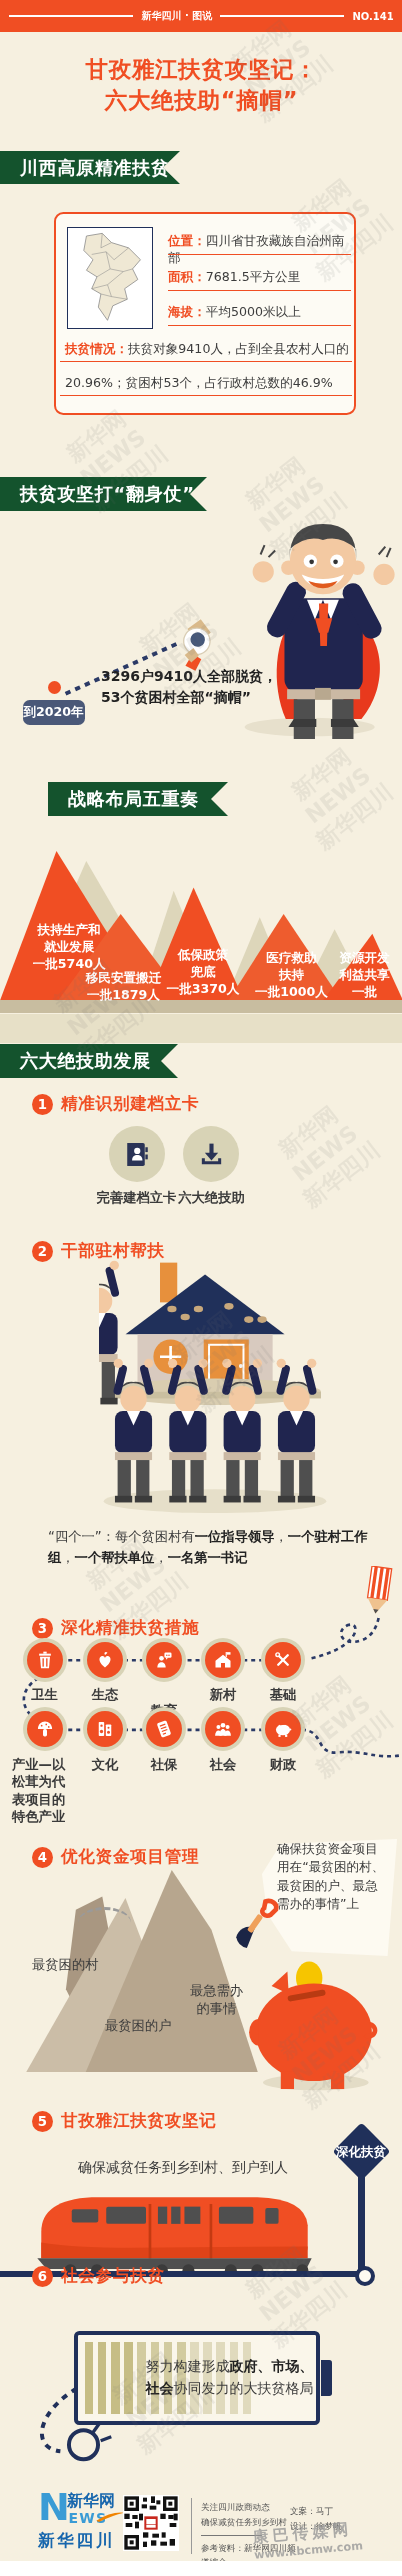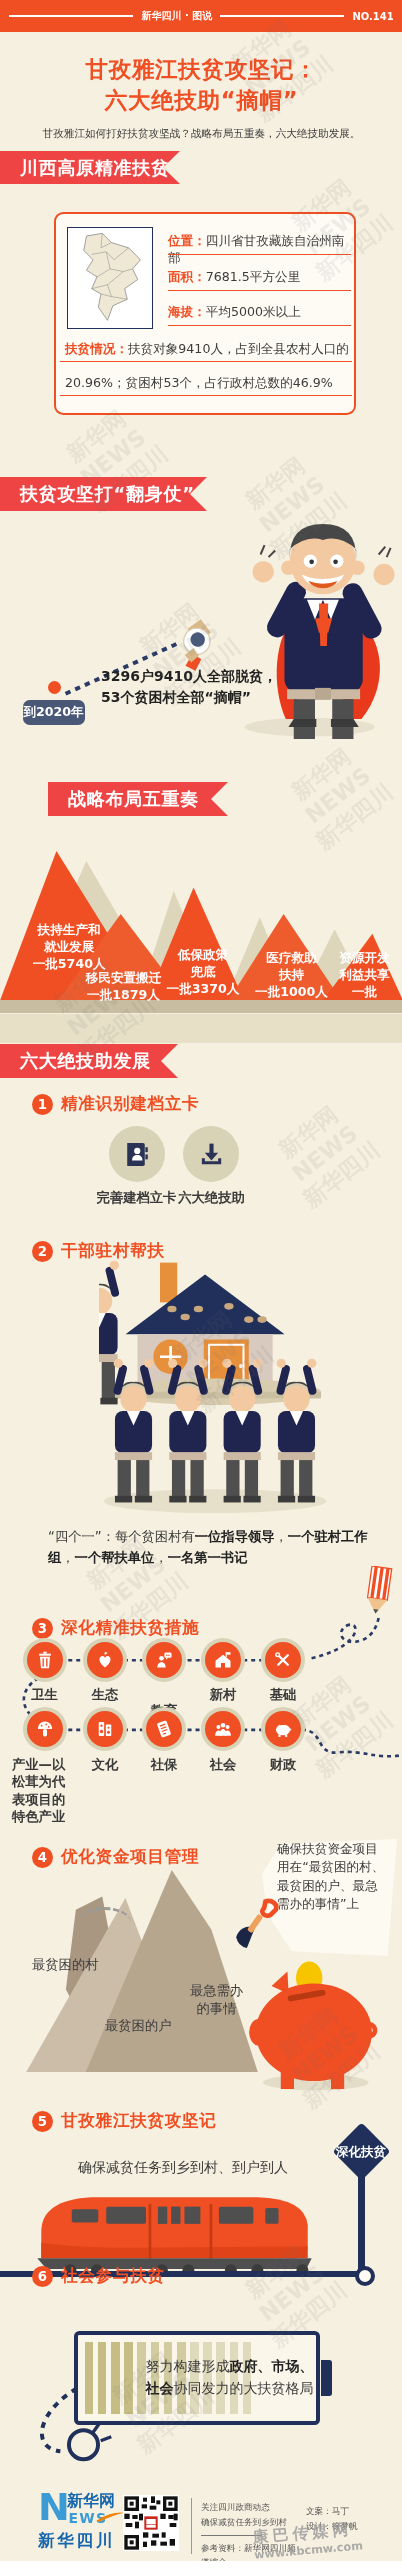--- a/index.html
+++ b/index.html
@@ -1,18 +1,18 @@
 <!DOCTYPE html>
 <html style="font-size:10.6px"><head>
 <meta charset="utf-8">
 <style>
   html,body{margin:0;padding:0;background:#ffffff;font-family:"DejaVu Sans",sans-serif;}
   #page{position:relative;width:403px;height:2576px;margin:0 auto;background:#f6f0e0;overflow:hidden;}
   .abs{position:absolute;}
-  .ribbon{background:#ef4444;color:#fff;font-weight:bold;display:flex;align-items:center;
+  .ribbon{background:#14532d;color:#fff;font-weight:bold;display:flex;align-items:center;
           padding-left:20px;box-sizing:border-box;font-size:18px;letter-spacing:0.7px;
           clip-path:polygon(0 0,100% 0,calc(100% - 17px) 50%,100% 100%,0 100%);}
   .sec-head{display:flex;align-items:center;gap:8px;}
   .num-badge{width:21px;height:21px;border-radius:50%;background:#f04e23;color:#fff;font-weight:bold;
              text-align:center;line-height:21px;font-size:13.3px;flex:0 0 21px;}
   .sec-title{color:#f04e23;font-weight:bold;font-size:16.6px;letter-spacing:0.7px;}
   .pre{white-space:pre-line;}
   .peak-label{color:#fff;font-weight:bold;font-size:12.6px;line-height:1.35;text-align:center;}
   .icon-circle{border-radius:50%;display:flex;align-items:center;justify-content:center;}
   .olive{background:#d8d3b6;}
@@ -63,21 +63,20 @@
 
   <div class="abs" style="left:0;top:0;width:403px;height:32px;background:#f04e23;display:flex;align-items:center;padding:0 9.3px;box-sizing:border-box;gap:8px;">
     <div style="flex:1;height:1.3px;background:#fff;"></div>
     <span style="color:#fff;font-weight:bold;font-size:10px;">新华四川 · 图说</span>
     <div style="flex:1;height:1.3px;background:#fff;"></div>
     <span style="color:#fff;font-weight:bold;font-size:10px;">NO.141</span>
   </div>
 
   <div class="abs" style="left:0;top:85px;width:403px;text-align:center;color:#f04e23;font-weight:800;font-size:22.5px;letter-spacing:0.7px;">六大绝技助“摘帽”</div>
   <div class="abs" style="left:0;top:54px;width:403px;text-align:center;color:#f04e23;font-weight:800;font-size:22.5px;letter-spacing:0.7px;">甘孜雅江扶贫攻坚记：</div>
-  <div class="abs body-text" style="left:0;top:127px;width:403px;text-align:center;font-size:10.6px;">甘孜雅江如何打好扶贫攻坚战？战略布局五重奏，六大绝技助发展。</div>
 
   <div class="abs ribbon" style="left:0;top:151px;width:180px;height:33px;">
       <span>川西高原精准扶贫</span>
     </div>
 
   <div class="abs" style="left:54px;top:212px;width:298px;height:199px;background:#fdfbf4;border:2px solid #f04e23;border-radius:9.3px;"></div>
   <div class="abs" style="left:67px;top:227px;width:86px;height:102px;background:#fff;border:1.3px solid #20305a;box-sizing:border-box;">
     <svg width="83" height="99" viewBox="0 0 126 150">
       <path d="M28,12 L52,8 L66,22 L92,30 L110,48 L98,62 L106,78 L86,92 L90,108 L68,118 L60,140 L46,120 L50,100 L36,92 L44,74 L28,64 L38,48 L24,34 Z" fill="#efe8d4" stroke="#8a8a8a" stroke-width="1.2"></path>
       <path d="M52,8 L50,30 L66,22 M36,40 L58,36 L70,48 L92,30 M44,74 L64,62 L58,36 M64,62 L84,66 L98,62 M36,92 L60,86 L84,66 M60,86 L66,104 L90,108 M50,100 L66,104" fill="none" stroke="#8a8a8a" stroke-width="0.8"></path>
@@ -563,21 +562,21 @@
 
   <div class="abs" style="left:191px;top:2498px;width:0.7px;height:56px;background:#999;"></div>
 
   <div class="abs" style="left:201px;top:2500px;width:99px;font-size:8.6px;color:#555;line-height:1.7;">
     <div>关注四川政商动态</div>
     <div>确保减贫任务到乡到村</div>
     <div style="width:61px;height:0.7px;background:#777;margin:5.3px 0;"></div>
     <div>参考资料：新华网四川频道综合</div>
   </div>
 
-  <div class="abs" style="left:306px;top:2504px;font-size:8.6px;color:#555;line-height:1.8;">
+  <div class="abs" style="left:290px;top:2504px;font-size:8.6px;color:#555;line-height:1.8;">
     <div>文案：马丁</div>
     <div>设计：徐梦帆</div>
   </div>
 
   <div class="abs" style="left:253px;top:2523px;transform:rotate(-5deg);color:#9a9a9a;opacity:.8;">
     <div style="font-size:16px;font-weight:700;letter-spacing:4px;">康巴传媒网</div>
     <div style="font-size:11.3px;font-weight:700;">www.kbcmw.com</div>
   </div>
 
   <div class="abs" style="left:0;top:2561px;width:403px;height:14.6px;background:#fff;"></div>

